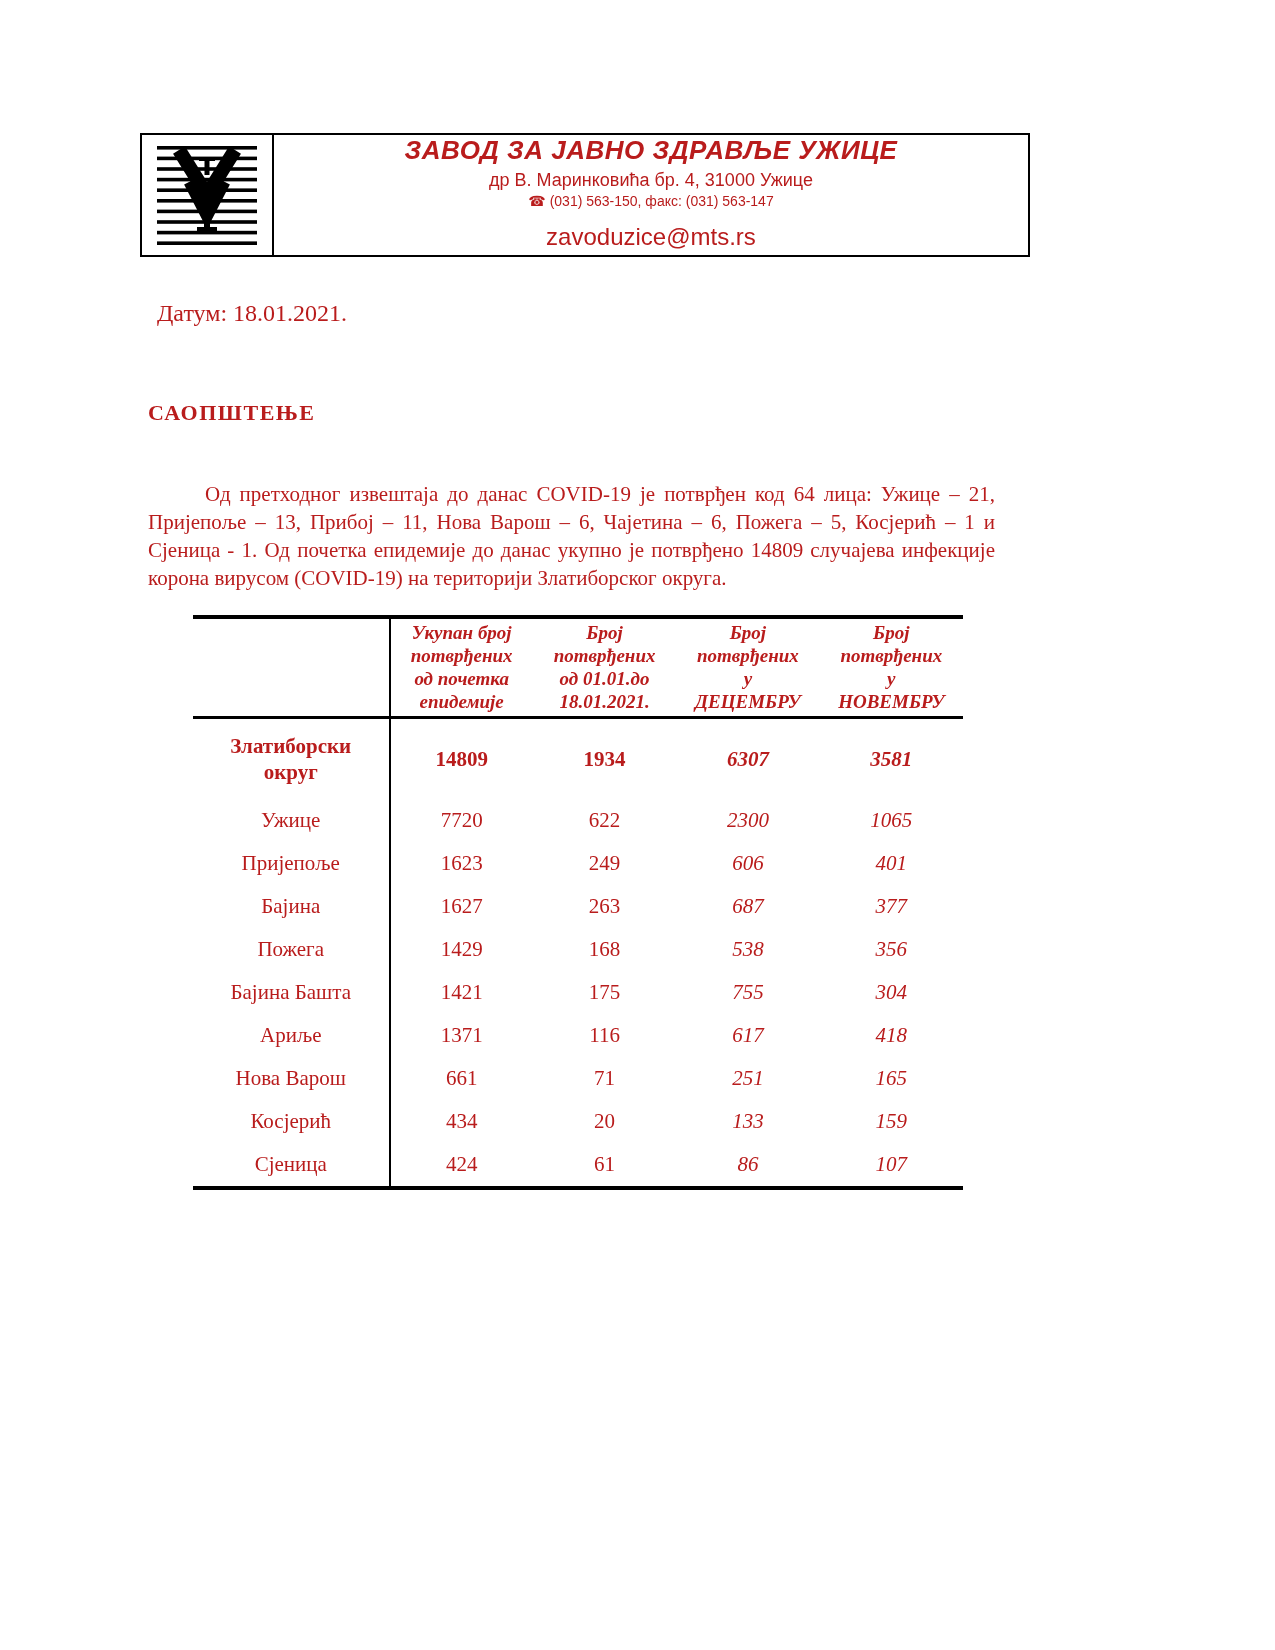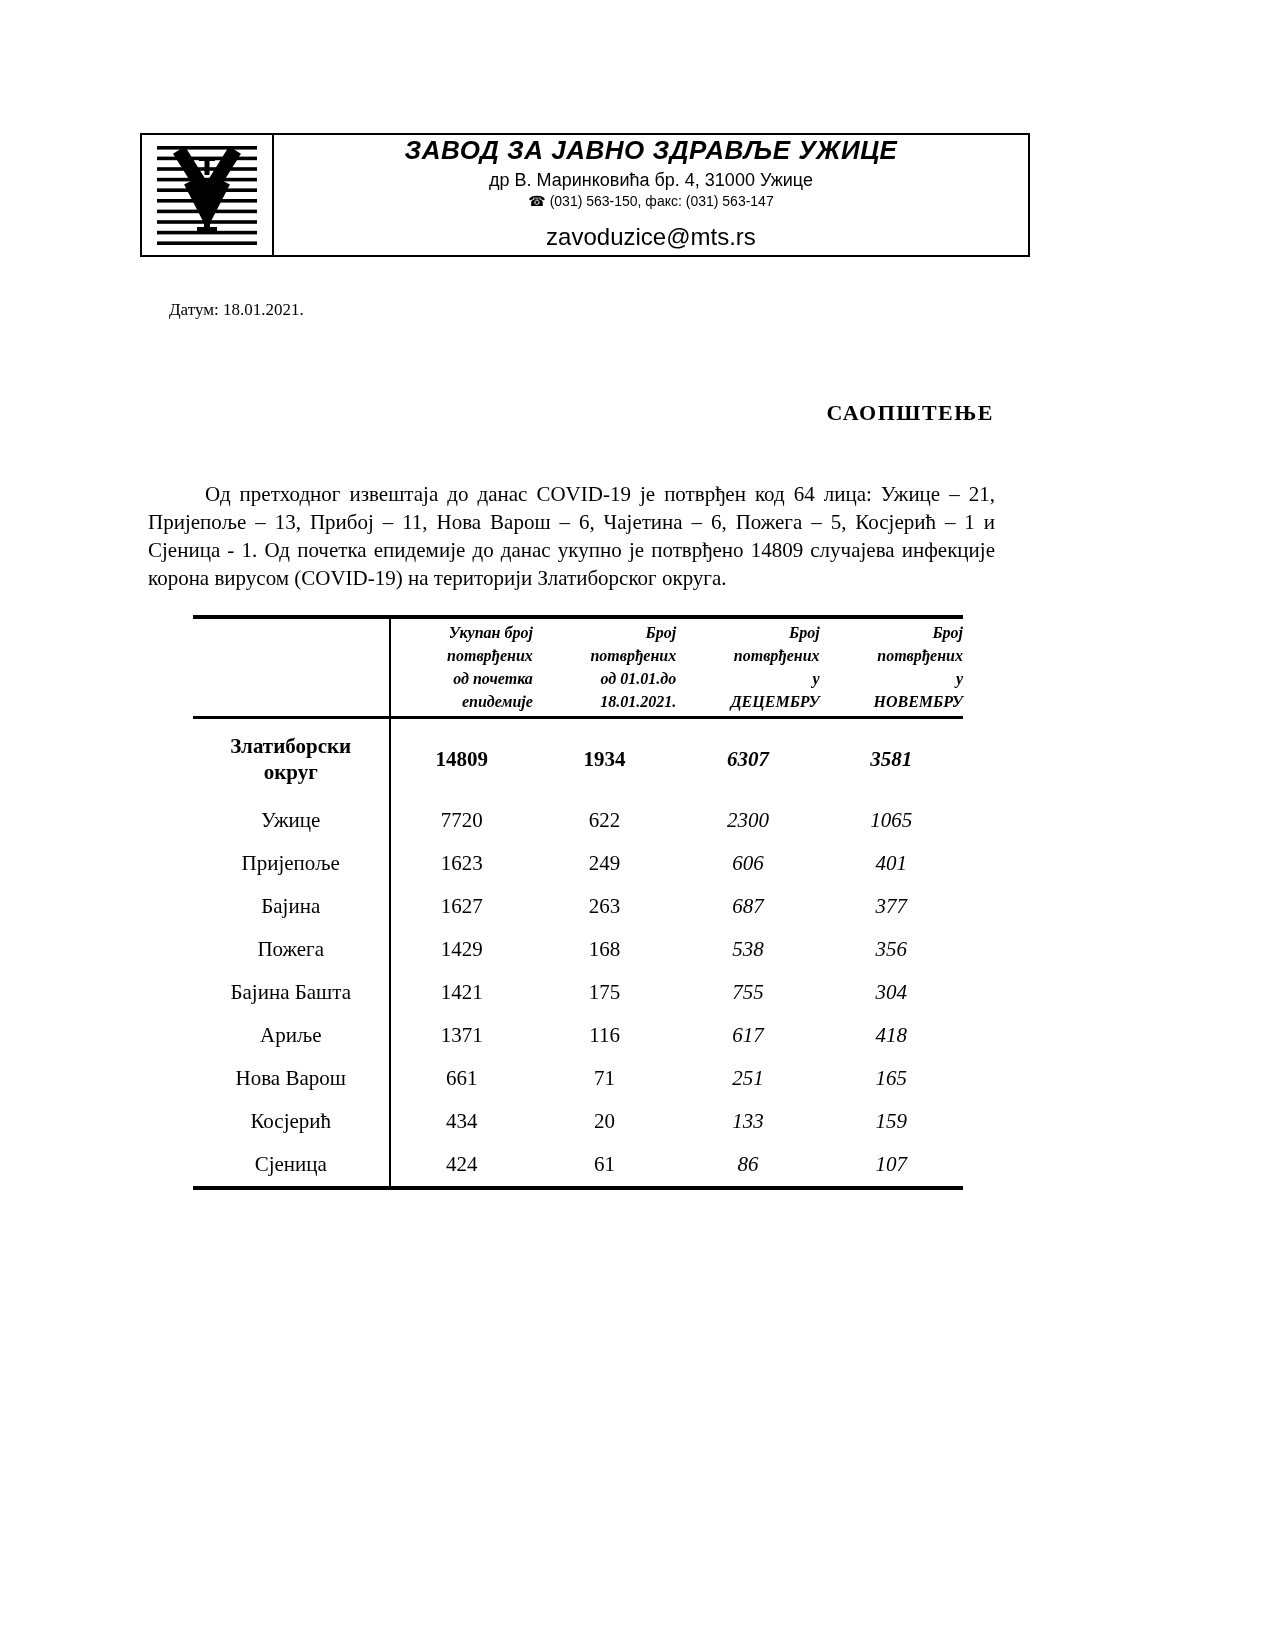--- a/index.html
+++ b/index.html
@@ -1,21 +1,21 @@
 <!DOCTYPE html>
 <html><head>
 <meta charset="utf-8">
 <style>
   html, body { margin: 0; padding: 0; background: #ffffff; }
   .page {
     position: relative;
     width: 1275px;
     height: 1650px;
     background: #ffffff;
-    color: #000000;
+    color: #b91c1c;
     font-family: "Liberation Serif", serif;
     overflow: hidden;
   }
 
   
   .letterhead {
     position: absolute;
     left: 140px; top: 133px;
     width: 886px; height: 120px;
     border: 2px solid #000;
@@ -44,28 +44,28 @@
     font-style: italic;
     letter-spacing: 0.5px;
   }
   .org-address { font-size: 18px; margin-top: 2px; text-align: center; }
   .org-phone   { font-size: 14px; }
   .org-email   { font-size: 24px; margin-top: 12px; }
 
   
   .date-line {
     position: absolute;
-    left: 169px; top: 300px;
-    font-size: 17px;
+    left: 157px; top: 300px;
+    font-size: 24px;
   }
   .doc-title {
     position: absolute;
     left: 148px; top: 400px;
     width: 846px;
-    text-align: right;
+    text-align: left;
     font-size: 22px;
     font-weight: bold;
     letter-spacing: 1.5px;
   }
   .doc-paragraph {
     position: absolute;
     left: 148px; top: 480px;
     width: 847px;
     font-size: 21px;
     line-height: 28px;
@@ -82,26 +82,26 @@
     table-layout: fixed;
     border-top: 4px solid #000;
     border-bottom: 4px solid #000;
   }
   .covid-table col.c0 { width: 196px; }
   .covid-table col.cn { width: 143px; }
   .covid-table thead th {
     border-bottom: 3px solid #000;
     font-weight: bold;
     font-style: italic;
-    font-size: 16px;
+    font-size: 19px;
     line-height: 23px;
     vertical-align: middle;
     padding: 2px 0 3px 0;
     height: 90px;
-    text-align: right;
+    text-align: center;
   }
   .covid-table th.corner, .covid-table td.name { border-right: 2px solid #000; }
   .covid-table td {
     text-align: center;
     vertical-align: middle;
     font-size: 21px;
   }
   .covid-table tr.region-row td {
     font-weight: bold;
     height: 78px;

